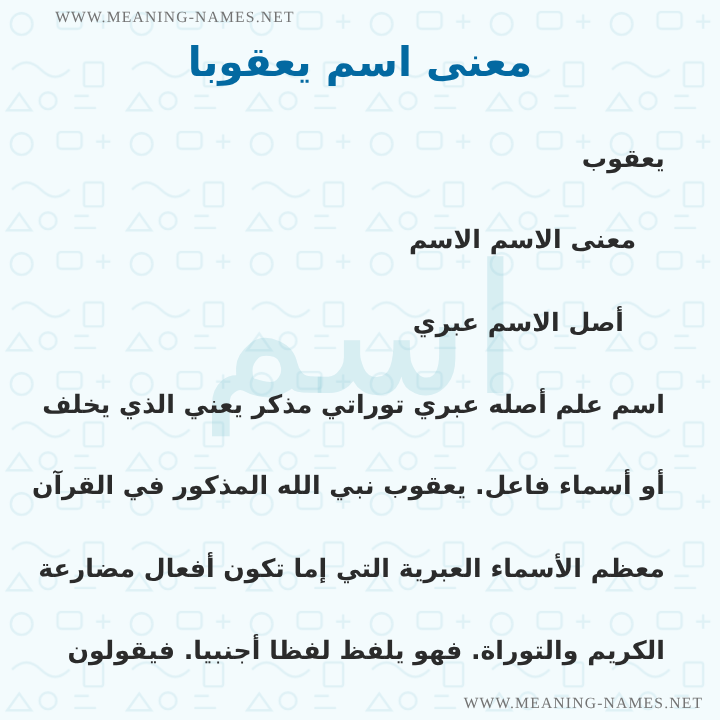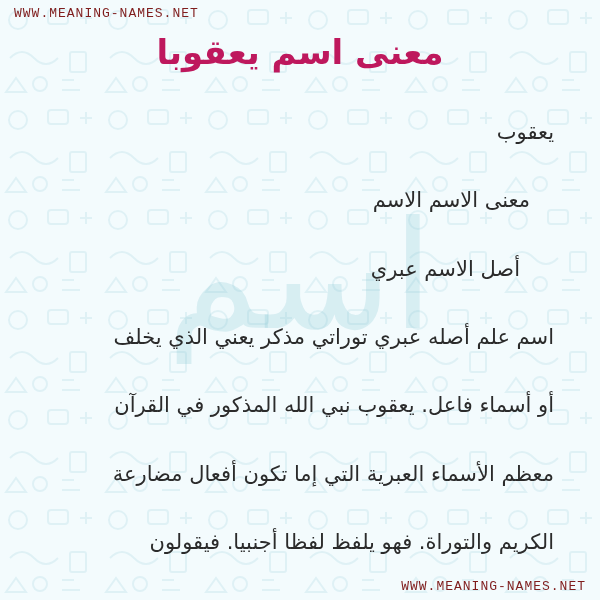--- a/index.html
+++ b/index.html
@@ -37,41 +37,42 @@
     font-size: 150px;
     color: rgba(120, 190, 205, 0.22);
     font-family: Liberation Serif, serif;
     white-space: nowrap;
     pointer-events: none;
     user-select: none;
   }
 
   .watermark {
     position: absolute;
-    font-family: Liberation Mono, monospace;
+    font-family: Liberation Serif, serif;
     font-size: 13px;
     letter-spacing: 1px;
-    color: #7f1d1d;
+    color: #737373;
     direction: ltr;
     white-space: nowrap;
     pointer-events: none;
+    margin-left: 32px;
   }
   .watermark.top {
     left: 14px;
     top: 6px;
   }
   .watermark.bottom {
     right: 14px;
     bottom: 6px;
   }
 
   .title {
     position: relative;
     text-align: center;
-    color: #be185d;
+    color: #0369a1;
     font-size: 34px;
     font-weight: bold;
     padding-top: 8px;
     line-height: 1.25;
     font-family: "DejaVu Sans", sans-serif;
     direction: rtl;
   }
 
   .content {
     position: relative;
@@ -80,20 +81,21 @@
     text-align: right;
     color: #2b2b2b;
   }
 
   .line {
     font-size: 21px;
     line-height: 1.35;
     margin: 0 0 40px 0;
     white-space: nowrap;
     font-family: "DejaVu Sans", sans-serif;
+    font-weight: bold;
   }
   .line.indent-1 { padding-right: 24px; }
   .line.indent-2 { padding-right: 34px; }
 </style>
 </head>
 <body>
 
 <div class="page">
 
   <svg class="bg-pattern" viewBox="0 0 600 600" xmlns="http://www.w3.org/2000/svg">

